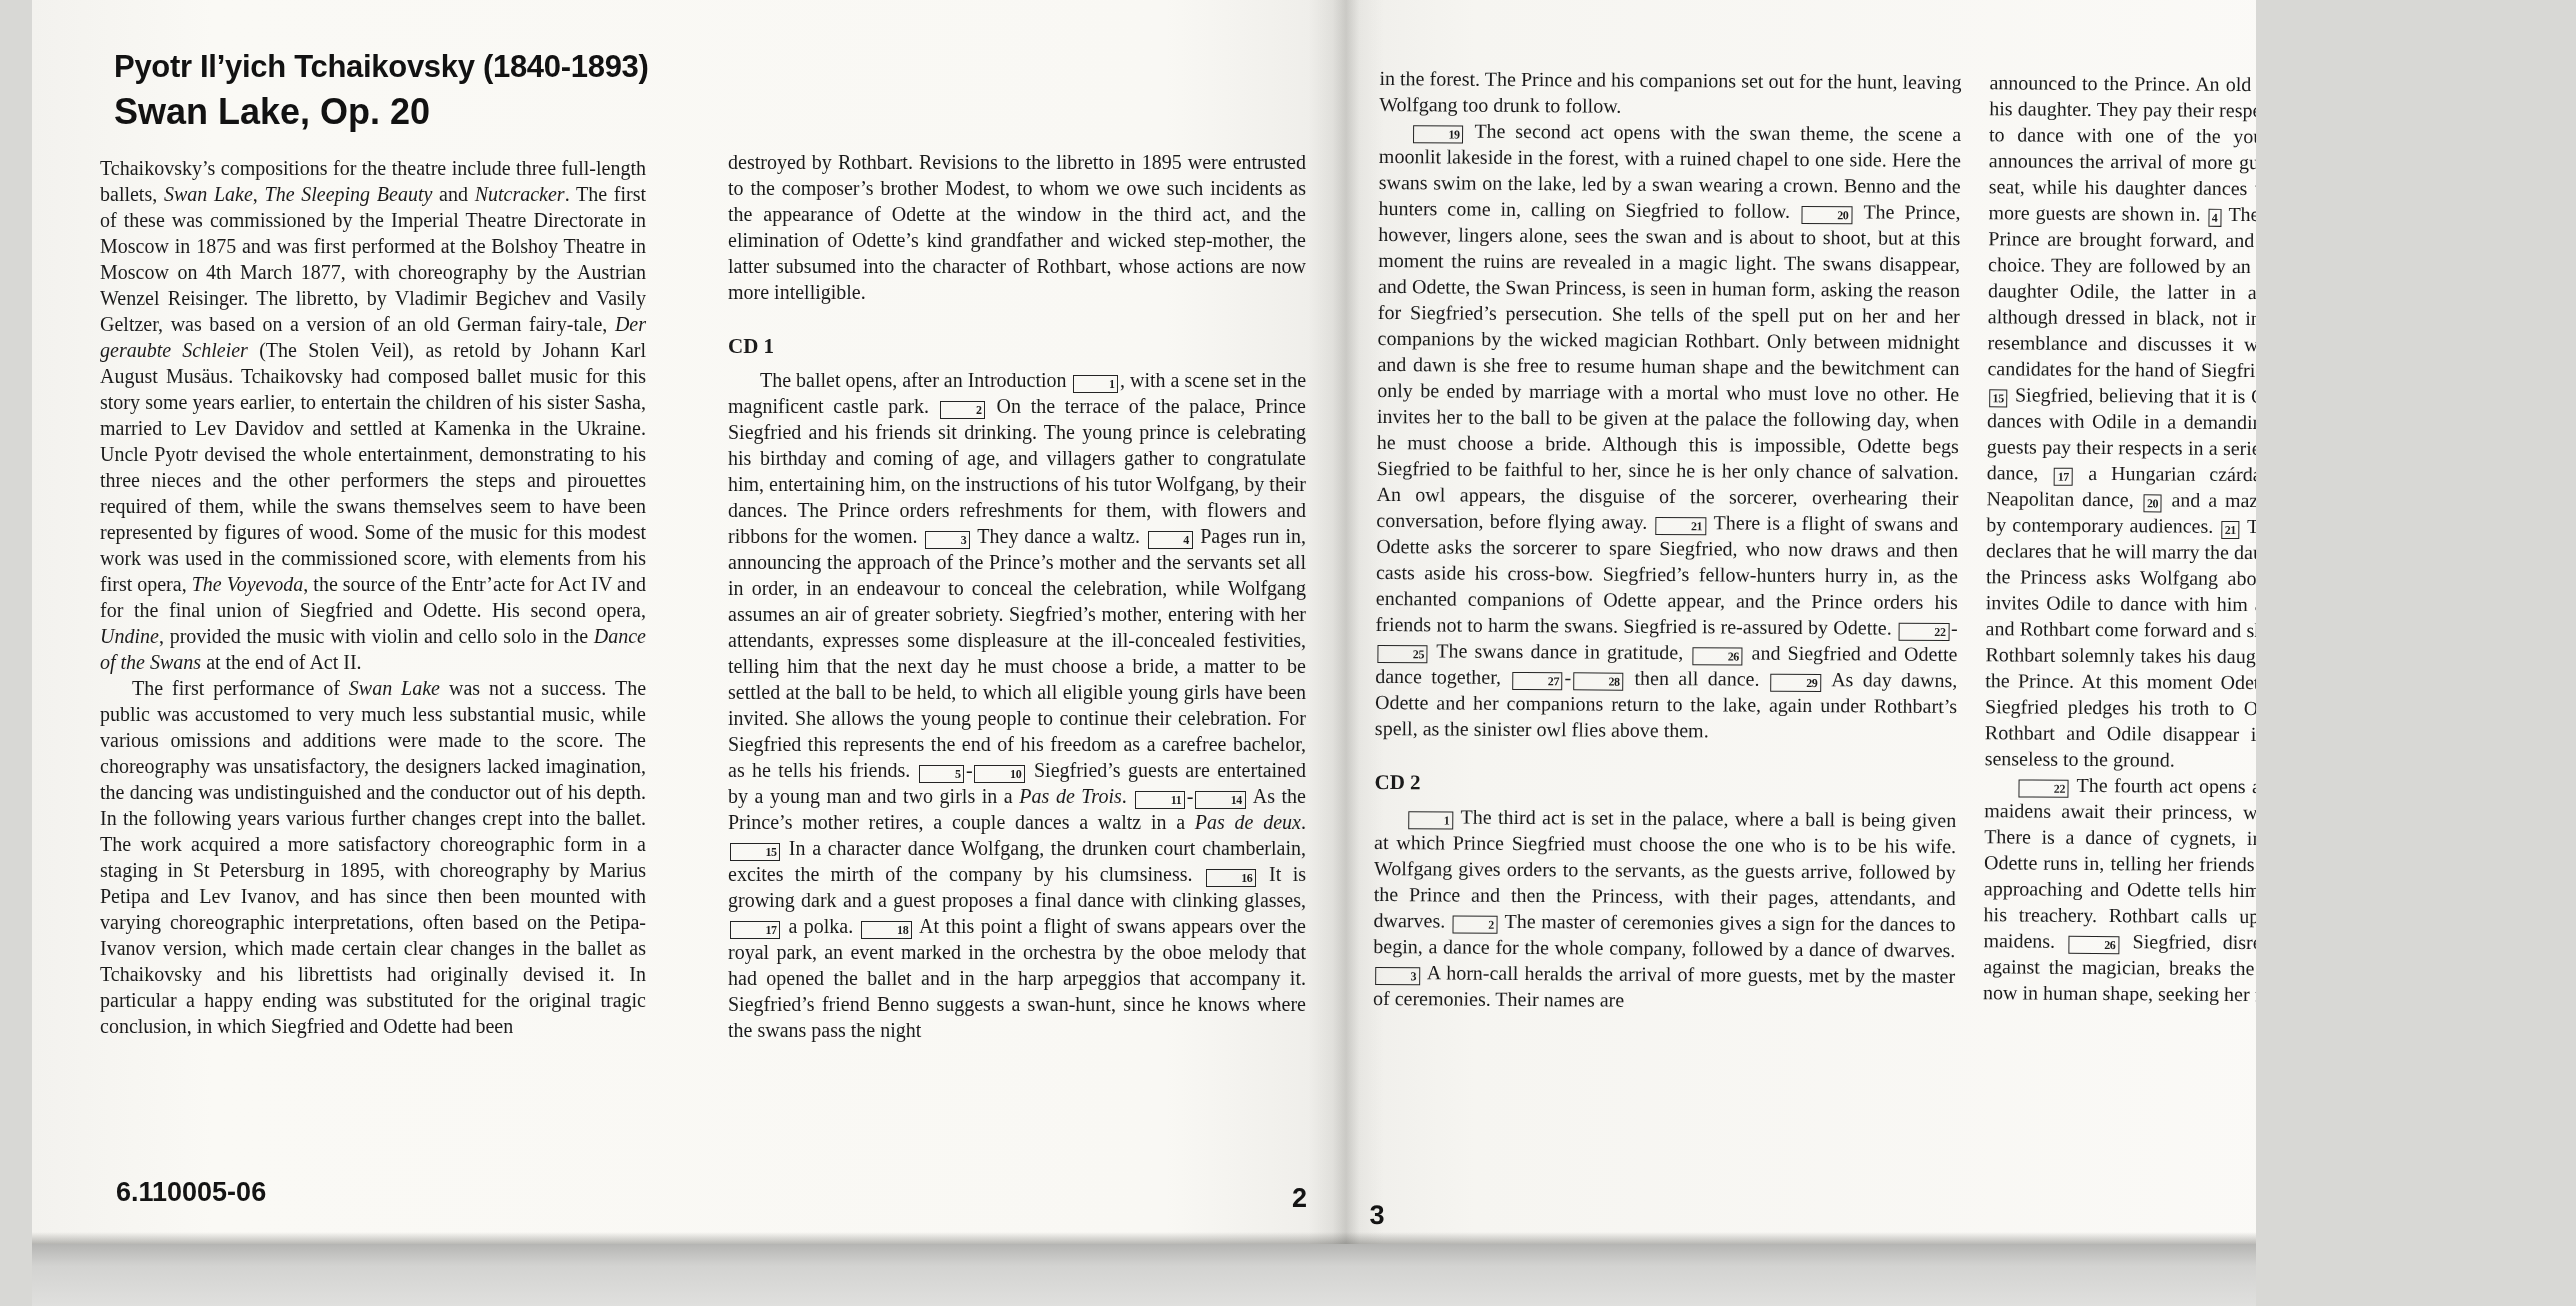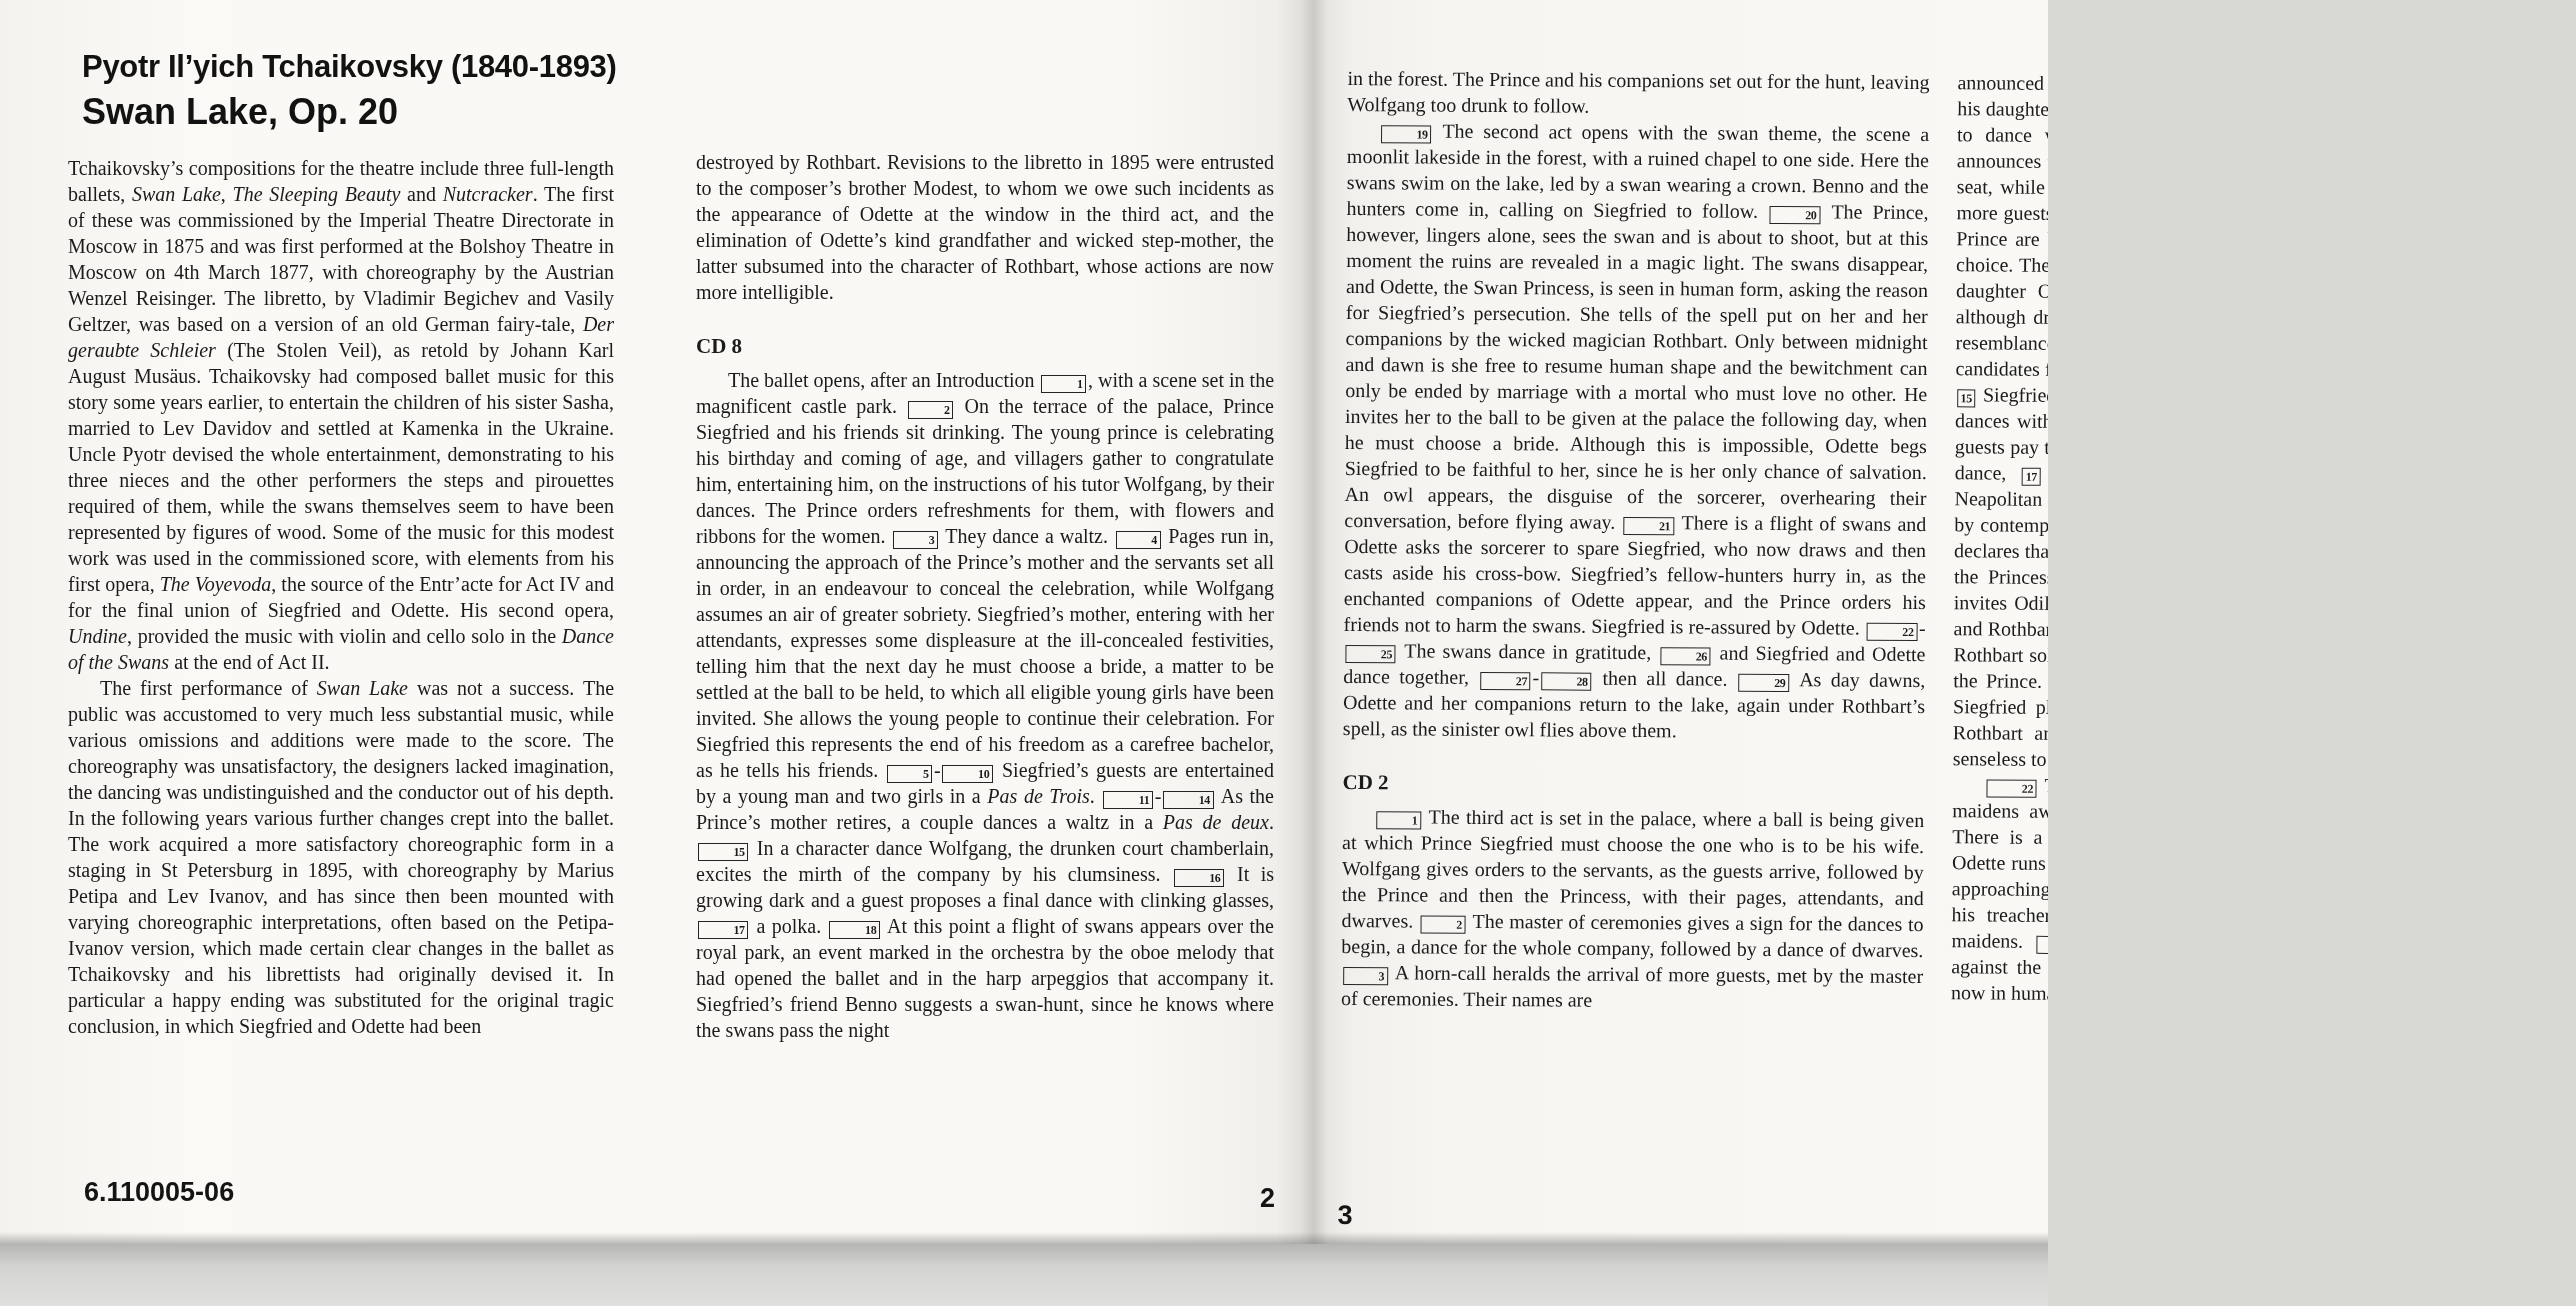--- a/index.html
+++ b/index.html
@@ -1,17 +1,17 @@
 <!DOCTYPE html>
 <html style="font-size:14px"><head>
 <meta charset="utf-8">
 <style>
   html,body{margin:0;padding:0;background:#d8d8d5;}
-  .stage{position:relative;width:2048px;height:1307px;overflow:hidden;
-         font-family:"Liberation Serif",serif;color:#1b1b1b;}
+  .stage{position:relative;width:2224px;height:1307px;overflow:hidden;
+         font-family:"Liberation Serif",serif;color:#1b1b1b;margin-left:32px;}
   .paper{position:absolute;left:0;top:0;width:2576px;height:1244px;
          background:linear-gradient(90deg,#f3f2ee 0%,#faf9f5 7%,#f9f8f4 44%,
                     #eeede9 50.4%,#f6f5f1 56%,#fbfaf7 90%,#f1f0ec 100%);}
   .gutter{position:absolute;left:1276px;top:0;width:76px;height:1244px;
           background:linear-gradient(90deg,rgba(0,0,0,0) 0%,rgba(70,70,64,0.08) 32%,
                      rgba(55,55,50,0.20) 50%,rgba(70,70,64,0.05) 68%,rgba(0,0,0,0) 100%);}
   .page{position:absolute;top:0;height:1244px;}
   .page.left{left:0;width:1313px;}
   .page.right{left:1313px;width:1263px;transform:rotate(0.4deg);transform-origin:35px 0;}
   .title-block{position:absolute;left:82px;top:49px;}
@@ -54,21 +54,21 @@
     <header class="title-block">
       <h1>Pyotr Il’yich Tchaikovsky (1840-1893)</h1>
       <h2>Swan Lake, Op. 20</h2>
     </header>
     <div class="col l-col1">
         <p class="">Tchaikovsky’s compositions for the theatre include three full-length ballets, <em>Swan Lake</em>, <em>The Sleeping Beauty</em> and <em>Nutcracker</em>. The first of these was commissioned by the Imperial Theatre Directorate in Moscow in 1875 and was first performed at the Bolshoy Theatre in Moscow on 4th March 1877, with choreography by the Austrian Wenzel Reisinger. The libretto, by Vladimir Begichev and Vasily Geltzer, was based on a version of an old German fairy-tale, <em>Der geraubte Schleier</em> (The Stolen Veil), as retold by Johann Karl August Musäus. Tchaikovsky had composed ballet music for this story some years earlier, to entertain the children of his sister Sasha, married to Lev Davidov and settled at Kamenka in the Ukraine. Uncle Pyotr devised the whole entertainment, demonstrating to his three nieces and the other performers the steps and pirouettes required of them, while the swans themselves seem to have been represented by figures of wood. Some of the music for this modest work was used in the commissioned score, with elements from his first opera, <em>The Voyevoda</em>, the source of the Entr’acte for Act IV and for the final union of Siegfried and Odette. His second opera, <em>Undine</em>, provided the music with violin and cello solo in the <em>Dance of the Swans</em> at the end of Act II.</p>
         <p class="indent">The first performance of <em>Swan Lake</em> was not a success. The public was accustomed to very much less substantial music, while various omissions and additions were made to the score. The choreography was unsatisfactory, the designers lacked imagination, the dancing was undistinguished and the conductor out of his depth. In the following years various further changes crept into the ballet. The work acquired a more satisfactory choreographic form in a staging in St Petersburg in 1895, with choreography by Marius Petipa and Lev Ivanov, and has since then been mounted with varying choreographic interpretations, often based on the Petipa-Ivanov version, which made certain clear changes in the ballet as Tchaikovsky and his librettists had originally devised it. In particular a happy ending was substituted for the original tragic conclusion, in which Siegfried and Odette had been</p>
       </div>
     <div class="col l-col2">
         <p class="">destroyed by Rothbart. Revisions to the libretto in 1895 were entrusted to the composer’s brother Modest, to whom we owe such incidents as the appearance of Odette at the window in the third act, and the elimination of Odette’s kind grandfather and wicked step-mother, the latter subsumed into the character of Rothbart, whose actions are now more intelligible.</p>
-        <h3 class="cd-heading">CD 8</h3>
+        <h3 class="cd-heading">CD 1</h3>
         <p class="indent">The ballet opens, after an Introduction <span class="track">1</span>, with a scene set in the magnificent castle park. <span class="track">2</span> On the terrace of the palace, Prince Siegfried and his friends sit drinking. The young prince is celebrating his birthday and coming of age, and villagers gather to congratulate him, entertaining him, on the instructions of his tutor Wolfgang, by their dances. The Prince orders refreshments for them, with flowers and ribbons for the women. <span class="track">3</span> They dance a waltz. <span class="track">4</span> Pages run in, announcing the approach of the Prince’s mother and the servants set all in order, in an endeavour to conceal the celebration, while Wolfgang assumes an air of greater sobriety. Siegfried’s mother, entering with her attendants, expresses some displeasure at the ill-concealed festivities, telling him that the next day he must choose a bride, a matter to be settled at the ball to be held, to which all eligible young girls have been invited. She allows the young people to continue their celebration. For Siegfried this represents the end of his freedom as a carefree bachelor, as he tells his friends. <span class="track">5</span>-<span class="track">10</span> Siegfried’s guests are entertained by a young man and two girls in a <em>Pas de Trois</em>. <span class="track">11</span>-<span class="track">14</span> As the Prince’s mother retires, a couple dances a waltz in a <em>Pas de deux</em>. <span class="track">15</span> In a character dance Wolfgang, the drunken court chamberlain, excites the mirth of the company by his clumsiness. <span class="track">16</span> It is growing dark and a guest proposes a final dance with clinking glasses, <span class="track">17</span> a polka. <span class="track">18</span> At this point a flight of swans appears over the royal park, an event marked in the orchestra by the oboe melody that had opened the ballet and in the harp arpeggios that accompany it. Siegfried’s friend Benno suggests a swan-hunt, since he knows where the swans pass the night</p>
       </div>
     <div class="catalog l-catalog">6.110005-06</div>
     <div class="pagenum l-pagenum">2</div>
   </section>
 
   <section class="page right">
     <div class="col r-col1">
         <p class="">in the forest. The Prince and his companions set out for the hunt, leaving Wolfgang too drunk to follow.</p>
         <p class="indent"><span class="track">19</span> The second act opens with the swan theme, the scene a moonlit lakeside in the forest, with a ruined chapel to one side. Here the swans swim on the lake, led by a swan wearing a crown. Benno and the hunters come in, calling on Siegfried to follow. <span class="track">20</span> The Prince, however, lingers alone, sees the swan and is about to shoot, but at this moment the ruins are revealed in a magic light. The swans disappear, and Odette, the Swan Princess, is seen in human form, asking the reason for Siegfried’s persecution. She tells of the spell put on her and her companions by the wicked magician Rothbart. Only between midnight and dawn is she free to resume human shape and the bewitchment can only be ended by marriage with a mortal who must love no other. He invites her to the ball to be given at the palace the following day, when he must choose a bride. Although this is impossible, Odette begs Siegfried to be faithful to her, since he is her only chance of salvation. An owl appears, the disguise of the sorcerer, overhearing their conversation, before flying away. <span class="track">21</span> There is a flight of swans and Odette asks the sorcerer to spare Siegfried, who now draws and then casts aside his cross-bow. Siegfried’s fellow-hunters hurry in, as the enchanted companions of Odette appear, and the Prince orders his friends not to harm the swans. Siegfried is re-assured by Odette. <span class="track">22</span>-<span class="track">25</span> The swans dance in gratitude, <span class="track">26</span> and Siegfried and Odette dance together, <span class="track">27</span>-<span class="track">28</span> then all dance. <span class="track">29</span> As day dawns, Odette and her companions return to the lake, again under Rothbart’s spell, as the sinister owl flies above them.</p>

